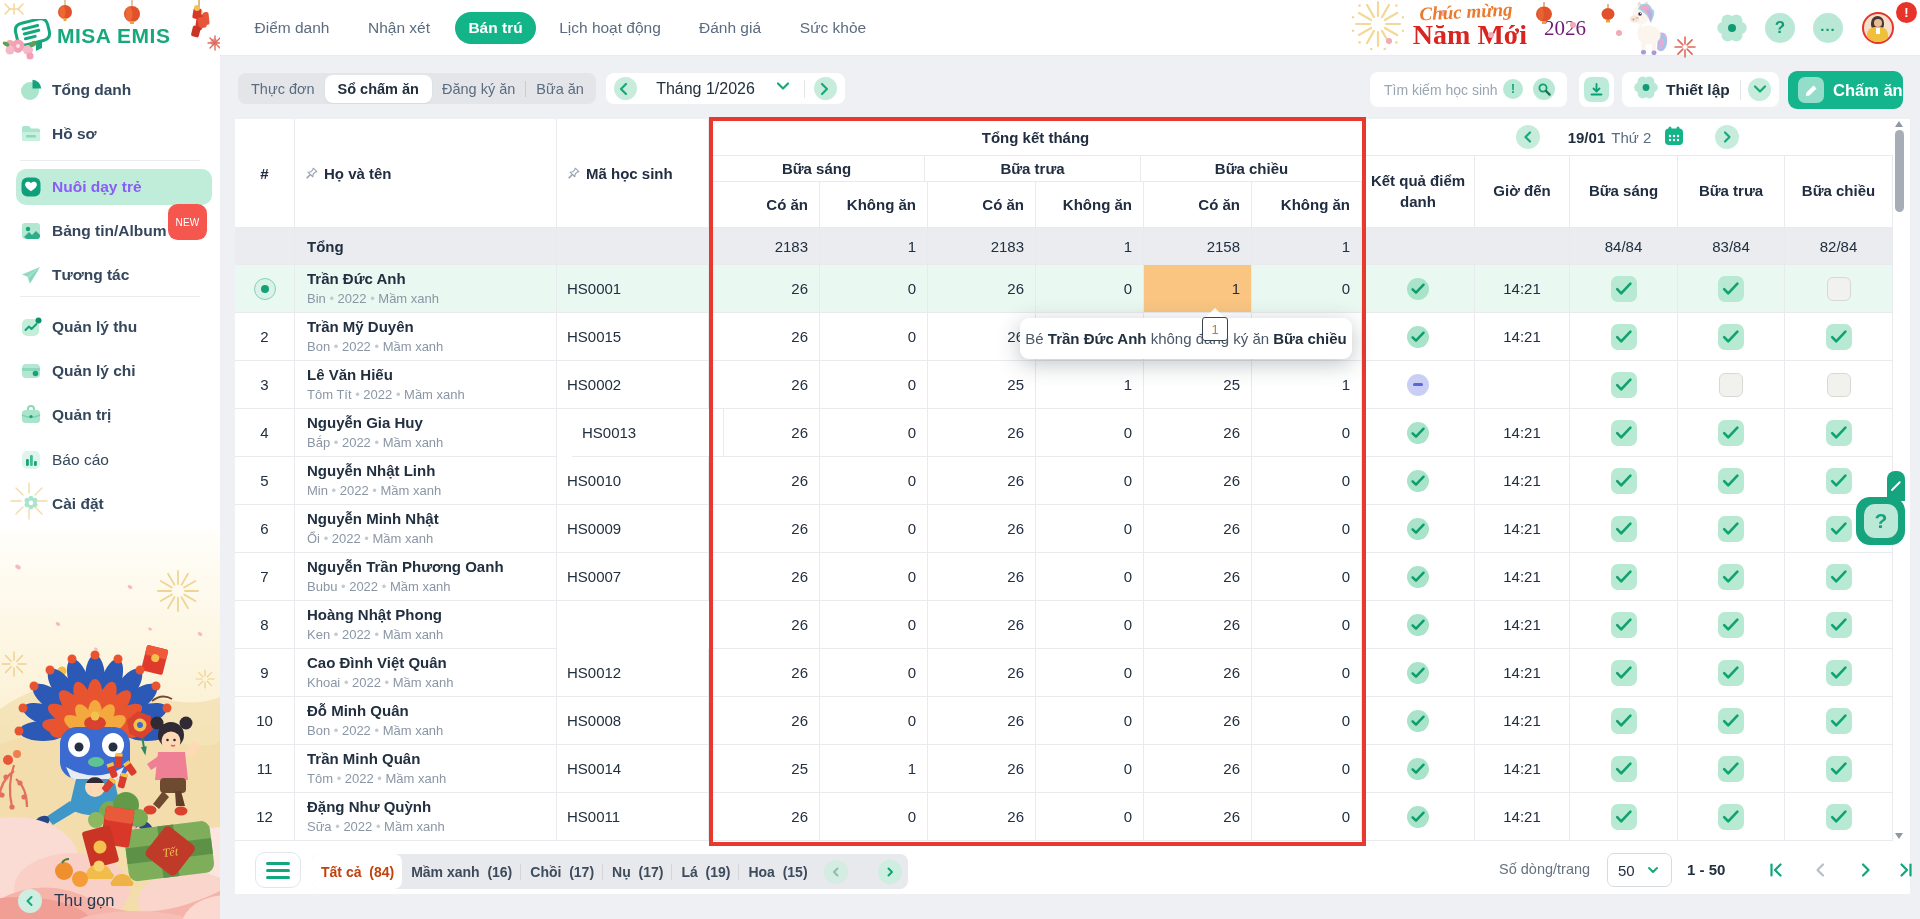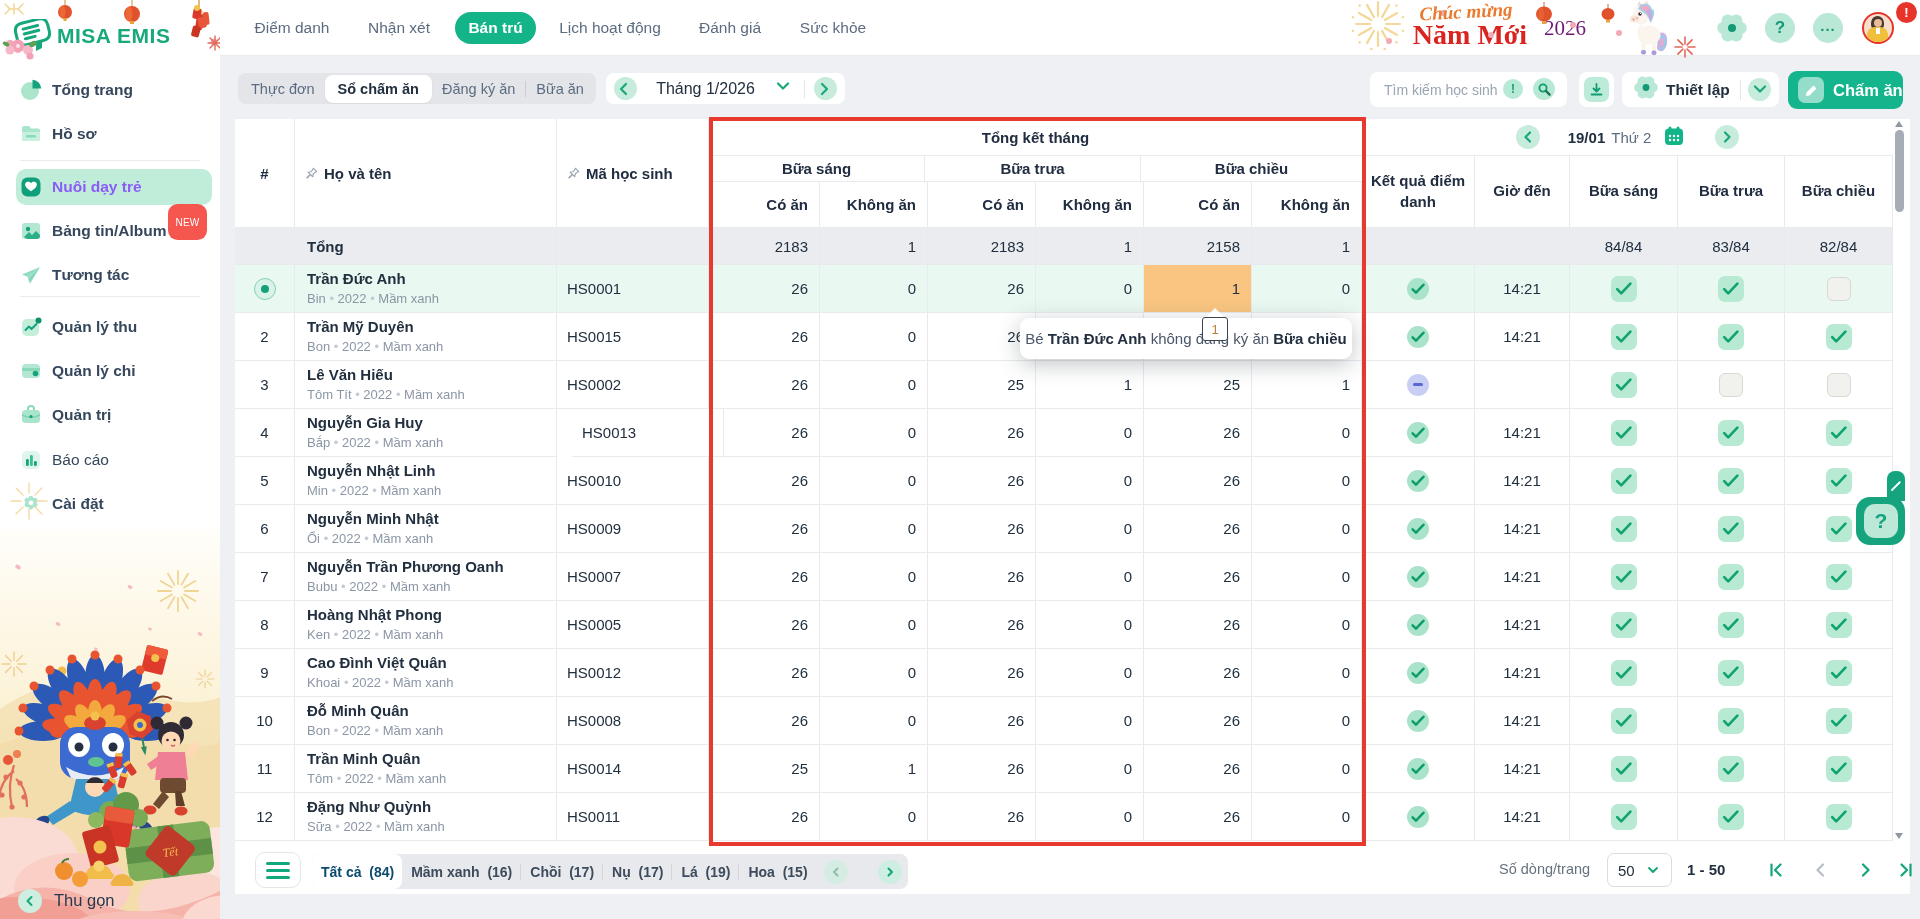--- a/index.html
+++ b/index.html
@@ -275,21 +275,21 @@
         <rect x="192" y="26" width="8" height="11" rx="2" fill="#c93425" transform="rotate(14 196 31)"></rect>
         <circle cx="197" cy="8" r="3" fill="#f2c14e"></circle>
       </g>
     </svg>
 <div id="actpill"></div>
 <div class="mi" style="top:75px">
       <div class="ic"><svg width="22" height="22" viewBox="0 0 22 22" style="">
           <circle cx="10" cy="12" r="9" fill="#abe5cc"></circle>
           <path d="M12.5 9.5V.8a9 9 0 0 1 8.7 8.7z" fill="#14a37c"></path>
         </svg></div>
-      <div class="lb" style="font-weight:600;color:#35475c">Tổng trang</div>
+      <div class="lb" style="font-weight:600;color:#35475c">Tổng danh</div>
     </div>
 <div class="mi" style="top:119px">
       <div class="ic"><svg width="22" height="22" viewBox="0 0 22 22" style="">
           <path d="M2 5a2 2 0 0 1 2-2h5l2 2.5h7a2 2 0 0 1 2 2V16a2 2 0 0 1-2 2H4a2 2 0 0 1-2-2z" fill="#a9e4cc"></path>
           <path d="M2 9h18v7a2 2 0 0 1-2 2H4a2 2 0 0 1-2-2z" fill="#c8f0df"></path>
           <rect x="6" y="12" width="10" height="2.4" rx="1.2" fill="#8cd8bb"></rect>
         </svg></div>
       <div class="lb" style="font-weight:600;color:#35475c">Hồ sơ</div>
     </div>
 <div class="mi" style="top:172px">
@@ -958,21 +958,20 @@
         </svg>
       </div>
     </div>
 <div class="cell bb br ctr" style="left:0px;top:482px;width:60px;height:48px;">8</div>
 <div class="cell bb br " style="left:60px;top:482px;width:262px;height:48px;padding-left:12px">
       <div style="line-height:1.45">
         <div style="font-weight:700">Hoàng Nhật Phong</div>
         <div class="sub">Ken <span style="color:#c2cad4">•</span> 2022 <span style="color:#c2cad4">•</span> Mầm xanh</div>
       </div>
     </div>
-<div class="cell bb br " style="left:322px;top:482px;width:152px;height:48px;padding-left:10px">HS0005</div>
 <div class="cell bb br num" style="left:474px;top:482px;width:111px;height:48px;">26</div>
 <div class="cell bb br num" style="left:585px;top:482px;width:108px;height:48px;">0</div>
 <div class="cell bb br num" style="left:693px;top:482px;width:108px;height:48px;">26</div>
 <div class="cell bb br num" style="left:801px;top:482px;width:108px;height:48px;">0</div>
 <div class="cell bb br num" style="left:909px;top:482px;width:108px;height:48px;">26</div>
 <div class="cell bb br num" style="left:1017px;top:482px;width:110px;height:48px;">0</div>
 <div class="cell bb br ctr" style="left:1127px;top:482px;width:113px;height:48px;">
       <div class="chkc">
         <svg width="22" height="22" viewBox="0 0 22 22" style="">
           <path d="M5.6 11.3l3.4 3.4 7.6-8" fill="none" stroke="#0d9c6c" stroke-width="2.4" stroke-linecap="round" stroke-linejoin="round"></path>
@@ -1179,21 +1178,21 @@
 <div style="position:absolute;left:2px;top:11px;width:9px;height:82px;border-radius:5px;background:#a6adb6"></div>
     </div>
 <div class="abs" style="left:20px;top:733px;width:46px;height:36px;background:#fff;border:1px solid #e3e6ea;border-radius:10px;display:flex;align-items:center;justify-content:center">
 <div>
         <div style="width:24px;height:3px;border-radius:2px;background:#12a87e;margin:4px 0"></div>
         <div style="width:24px;height:3px;border-radius:2px;background:#12a87e;margin:4px 0"></div>
         <div style="width:24px;height:3px;border-radius:2px;background:#12a87e;margin:4px 0"></div>
       </div>
     </div>
 <div class="abs flex" style="left:77px;top:735px;height:35px;background:#e7e9ec;border-radius:8px;padding-right:6px">
-      <div class="ftab" style="background:#fff;border-radius:8px;height:35px;font-weight:700;color:#0c4a6e">Tất cả&nbsp; (84)</div>
+      <div class="ftab" style="background:#fff;border-radius:8px;height:35px;font-weight:700;color:#c2410c">Tất cả&nbsp; (84)</div>
       <div class="ftab">Mầm xanh&nbsp; (16)</div>
       <div style="width:1px;height:16px;background:#d2d5da"></div>
       <div class="ftab">Chồi&nbsp; (17)</div>
       <div style="width:1px;height:16px;background:#d2d5da"></div>
       <div class="ftab">Nụ&nbsp; (17)</div>
       <div style="width:1px;height:16px;background:#d2d5da"></div>
       <div class="ftab">Lá&nbsp; (19)</div>
       <div style="width:1px;height:16px;background:#d2d5da"></div>
       <div class="ftab">Hoa&nbsp; (15)</div>
       <div style="width:24px;height:24px;border-radius:50%;background:#d4ece1;display:flex;align-items:center;justify-content:center;margin-left:8px">

